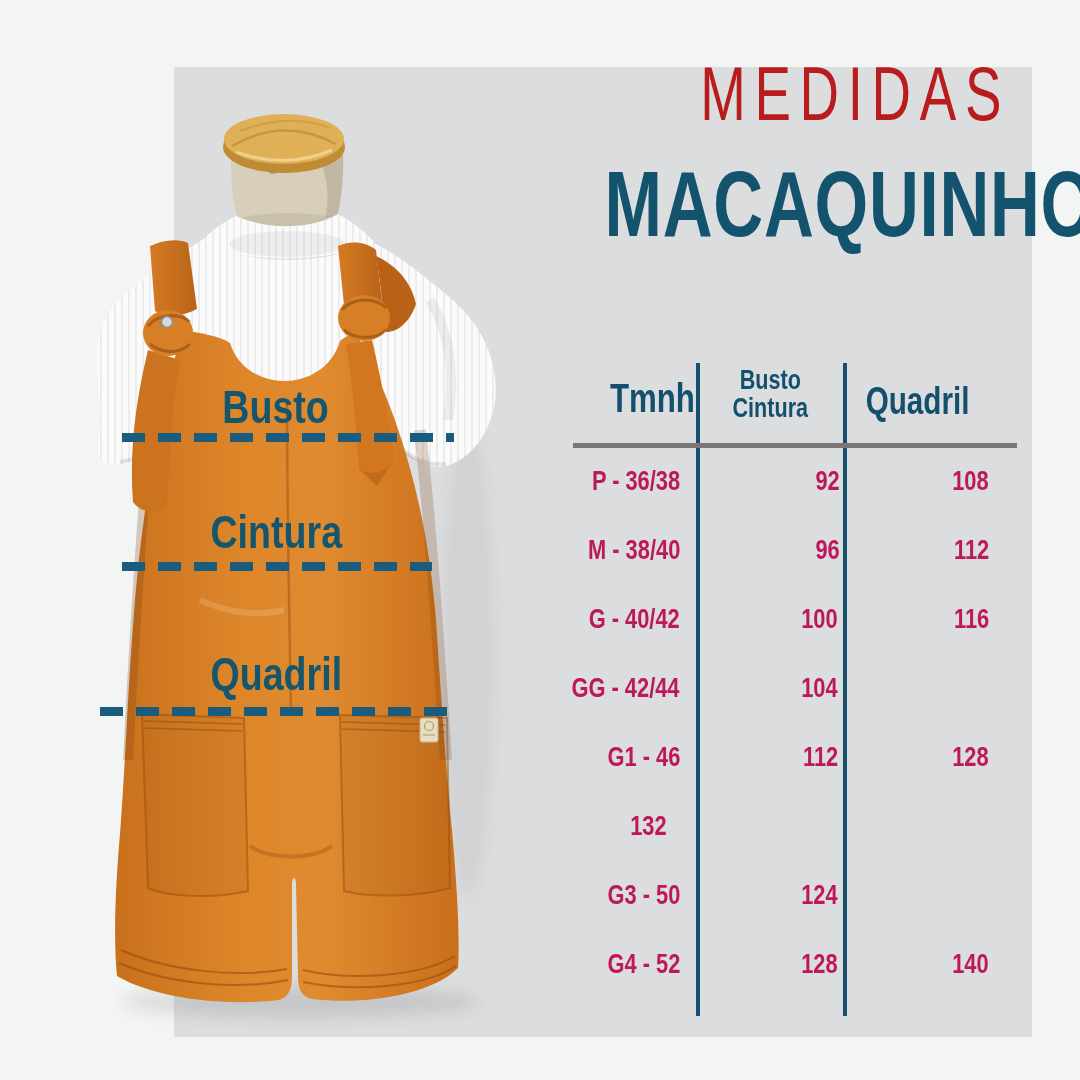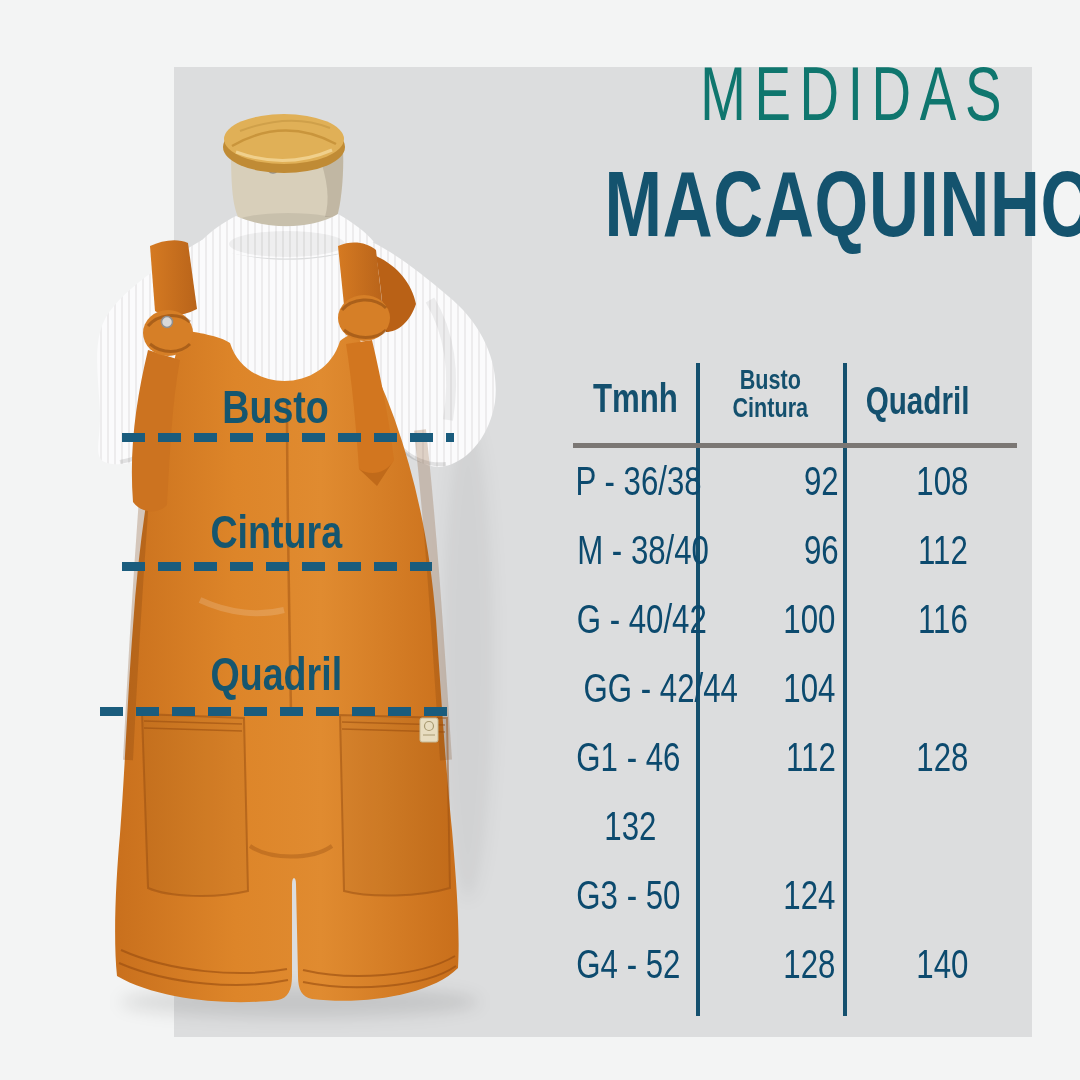--- a/index.html
+++ b/index.html
@@ -10,43 +10,43 @@
 
   
   .sq{display:inline-block;transform-origin:center;white-space:nowrap;}
   .c72{transform:scaleX(.72);}
   .c75{transform:scaleX(.75);}
   .c78{transform:scaleX(.78);}
   .c80{transform:scaleX(.80);}
   .sqr{display:inline-block;transform-origin:right center;white-space:nowrap;transform:scaleX(.78);}
 
   .title1{position:absolute;left:640px;top:56px;width:400px;text-align:center;
-          font-size:76px;font-weight:400;letter-spacing:12px;color:#0f766e;line-height:1;}
+          font-size:76px;font-weight:400;letter-spacing:12px;color:#b91c1c;line-height:1;}
   .title2{position:absolute;left:515px;top:158px;width:512px;text-align:center;
           font-size:92px;font-weight:700;letter-spacing:1px;color:#14536e;line-height:1;}
 
   .mlabel{position:absolute;left:150px;width:252px;text-align:center;
           font-size:47px;font-weight:700;color:#15566f;line-height:1;}
   .dash{position:absolute;height:9px;
         background:repeating-linear-gradient(90deg,#1a5c7d 0 23px,rgba(0,0,0,0) 23px 36px);}
 
   .vline{position:absolute;top:363px;width:4px;height:653px;background:#14506e;}
   .hline{position:absolute;left:573px;top:443px;width:444px;height:5px;background:#7b7774;}
 
   .th{position:absolute;color:#14506e;text-align:center;line-height:1.05;}
-  .th-size{left:565px;top:377px;width:140px;font-size:40px;font-weight:700;}
+  .th-size{left:582px;top:377px;width:140px;font-size:40px;font-weight:700;}
   .th-bc{left:700px;top:366px;width:140px;font-size:27px;font-weight:700;}
   .th-q{left:845px;top:382px;width:146px;font-size:38px;font-weight:700;}
 
   .tbody{position:absolute;left:540px;top:446px;width:478px;}
   .trow{display:grid;grid-template-columns:156px 147px 175px;height:69px;align-items:center;}
-  .td{color:#0c4a6e;font-size:40px;font-weight:400;line-height:1;}
+  .td{color:#be185d;font-size:28px;font-weight:700;line-height:1;}
   .td-size{text-align:right;padding-right:16px;}
   .td-bc{text-align:right;}
-  .td-q{text-align:center;padding-right:24px;padding-left:48px;}
+  .td-q{text-align:right;padding-right:24px;padding-left:48px;}
 </style>
 </head>
 <body>
 
 <div class="canvas">
 
   <div class="panel"></div>
 
   <svg class="photo-svg" width="1080" height="1080" viewBox="0 0 1080 1080" aria-hidden="true">
     <defs>

